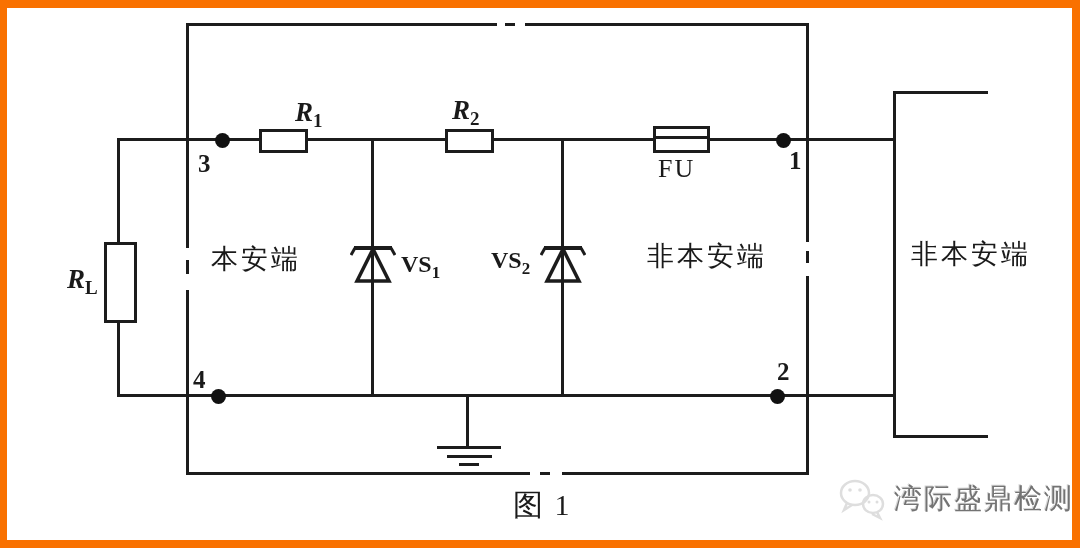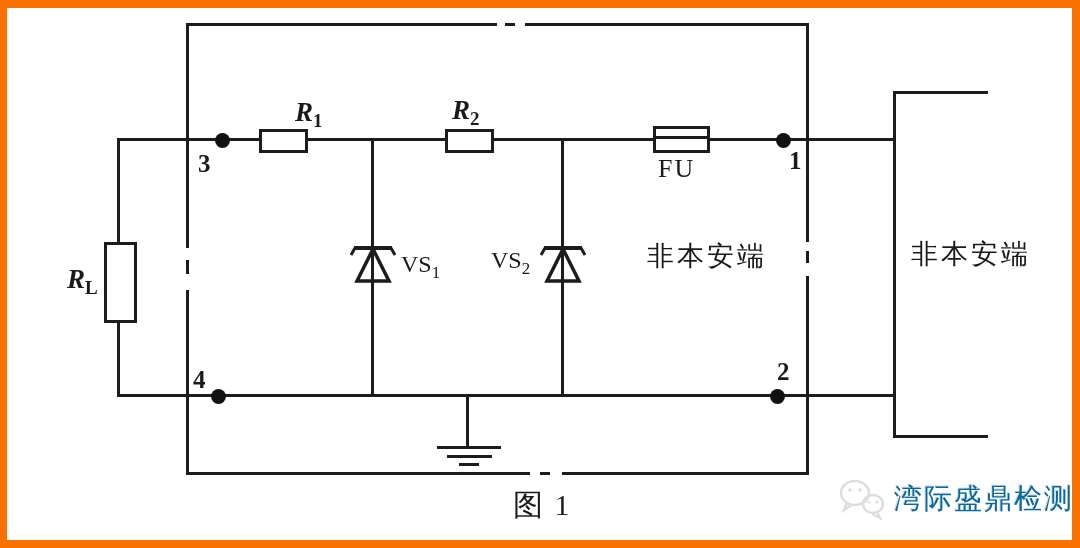--- a/index.html
+++ b/index.html
@@ -34,28 +34,28 @@
   .dot{position:absolute;width:15px;height:15px;border-radius:50%;
     background:#111;z-index:5;}
   .diode{position:absolute;z-index:4;}
 
   
   .lbl{position:absolute;white-space:nowrap;z-index:6;line-height:1;}
   .num{font-size:25px;font-weight:bold;}
   .ref{font-size:27px;font-style:italic;font-weight:bold;}
   .ref sub{font-style:normal;font-size:19px;font-weight:bold;}
   .refu{font-size:26px;letter-spacing:2px;}
-  .vs{font-size:24px;font-weight:normal;}
+  .vs{font-size:24px;font-weight:bold;}
   .vs sub{font-size:17px;}
   .zh{font-size:27px;letter-spacing:3px;}
   .caption{font-size:30px;letter-spacing:2px;z-index:6;}
 
   
   .watermark{position:absolute;left:836px;top:477px;display:flex;align-items:center;
-    z-index:6;color:#0369a1;justify-content:space-between;}
+    z-index:6;color:#737373;justify-content:space-between;}
   .watermark .wm-text{font-size:28px;letter-spacing:2px;
     text-shadow:1px 1px 0 #fff,-1px -1px 0 #d7d7d7;}
 </style>
 </head>
 <body>
 
 <div id="canvas">
 
   <div class="wire" style="left:118px;top:138px;width:778px;height:3px;"></div>
   <div class="wire" style="left:118px;top:394px;width:778px;height:3px;"></div>
@@ -114,20 +114,21 @@
   <div class="lbl num" style="left:777px;top:359px;">2</div>
 
   <div class="lbl ref" style="left:266px;top:99px;margin-left:29px;"><span>R</span><sub>1</sub></div>
   <div class="lbl ref" style="left:452px;top:97px;"><span>R</span><sub>2</sub></div>
   <div class="lbl ref" style="left:67px;top:266px;text-align:center;"><span>R</span><sub>L</sub></div>
   <div class="lbl refu" style="left:658px;top:156px;">FU</div>
 
   <div class="lbl vs" style="left:401px;top:252px;"><span>VS</span><sub>1</sub></div>
   <div class="lbl vs" style="left:491px;top:248px;"><span>VS</span><sub>2</sub></div>
 
+  <div class="lbl zh" style="left:211px;top:246px;">本安端</div>
   <div class="lbl zh" style="left:647px;top:243px;">非本安端</div>
   <div class="lbl zh" style="left:911px;top:241px;">非本安端</div>
 
   <div class="lbl caption" style="left:513px;top:490px;">图 1</div>
 
   <div class="watermark">
     <svg width="52" height="44" viewBox="0 0 52 44" style="margin-right:6px;">
       <ellipse cx="19" cy="16" rx="14" ry="12" fill="none" stroke="#dedede" stroke-width="2.5"></ellipse>
       <path d="M11 26 L8 33 L16 28" fill="none" stroke="#dedede" stroke-width="2.5"></path>
       <circle cx="14" cy="13" r="1.8" fill="#dedede"></circle>

